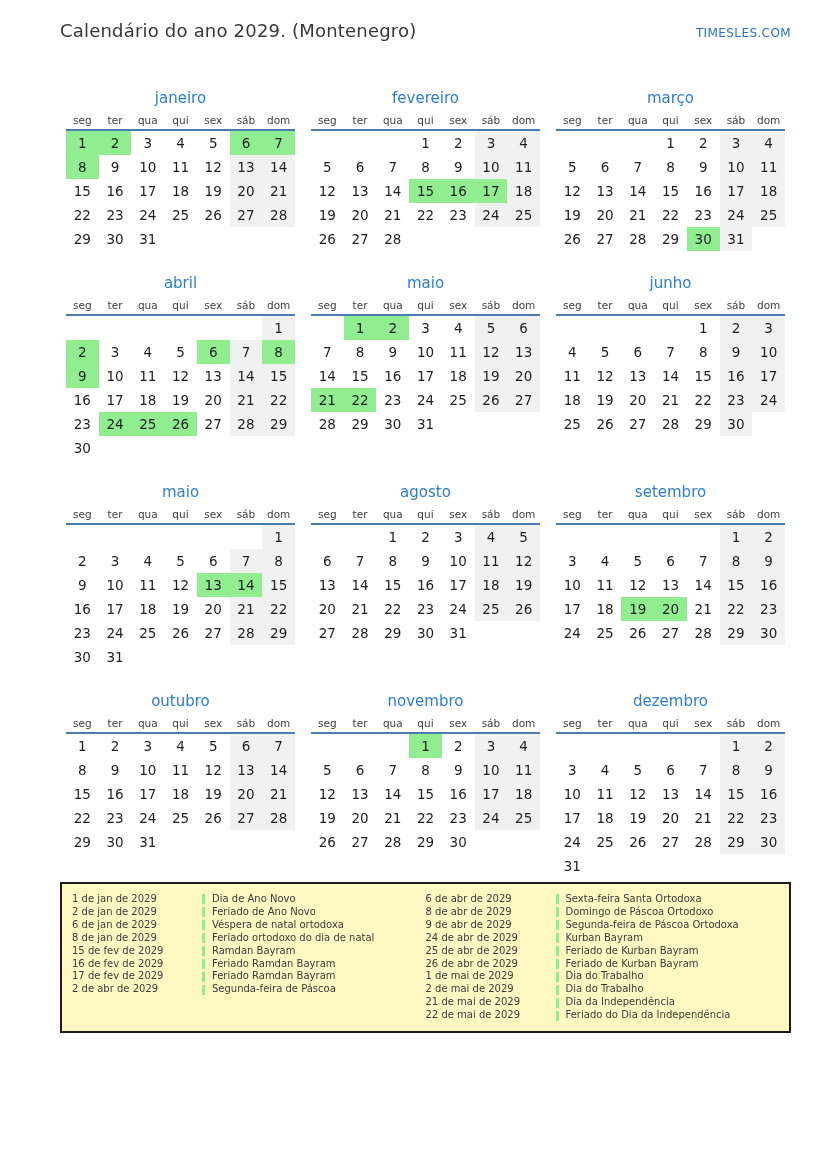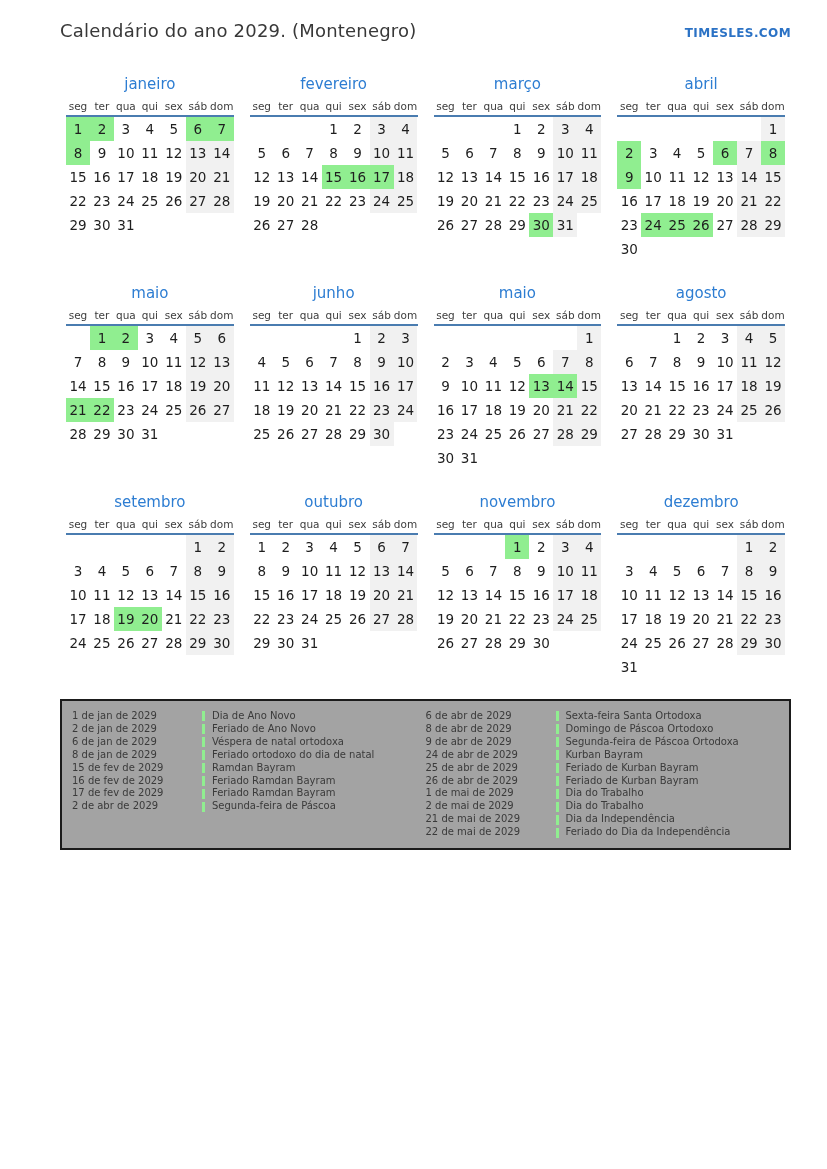--- a/index.html
+++ b/index.html
@@ -13,37 +13,37 @@
   *{box-sizing:border-box;}
   html,body{margin:0;padding:0;}
   body{
     width:827px;height:1169px;background:#ffffff;
     font-family:"DejaVu Sans","Liberation Sans",sans-serif;
     color:var(--ink);
   }
   .page{padding:20px 36px 0 60px;}
   .page-header{display:flex;justify-content:space-between;align-items:baseline;}
   .page-title{font-size:18px;font-weight:500;color:#383838;margin:0;letter-spacing:0.2px;}
-  .site-link{font-size:12px;color:var(--site-blue);text-decoration:none;letter-spacing:0.4px;font-weight:bold;}
+  .site-link{font-size:12px;color:var(--site-blue);text-decoration:none;letter-spacing:0.4px;}
   .months-grid{
-    margin-top:34px;padding:0 6px;
-    display:grid;grid-template-columns:repeat(4,1fr);
+    margin-top:48px;padding:0 6px;
+    display:grid;grid-template-columns:repeat(3,1fr);
     column-gap:16px;row-gap:23px;
   }
   .month{}
   .month-title{text-align:center;font-size:15px;color:var(--month-blue);margin:0 0 7px 0;font-weight:400;}
   .weekdays{display:grid;grid-template-columns:repeat(7,1fr);border-bottom:2px solid var(--rule-blue);padding-bottom:3px;}
   .weekday{text-align:center;font-size:10.5px;color:#3d3d3d;}
   .days{display:grid;grid-template-columns:repeat(7,1fr);}
   .day{height:24px;line-height:24px;text-align:center;font-size:13.5px;color:#1e1e1e;}
   .day.weekend{background:var(--weekend-gray);}
   .day.holiday{background:var(--holiday-green);}
   .legend-box{
-    margin-top:20px;border:2px solid #1b1b1b;padding:9px 10px;
-    display:flex;background:#a3a3a3;
+    margin-top:4px;border:2px solid #1b1b1b;padding:9px 10px;
+    display:flex;background:#fef9c3;
   }
   .legend-col{flex:1;display:flex;flex-direction:column;}
   .legend-row{display:flex;align-items:center;font-size:10px;line-height:12.9px;color:#3a3a3a;}
   .legend-date{width:130px;flex:none;}
   .legend-name{display:flex;align-items:center;}
   .legend-bar{width:3px;height:10px;background:var(--holiday-green);flex:none;margin-right:7px;}
 </style>
 </head>
 <body>
 

